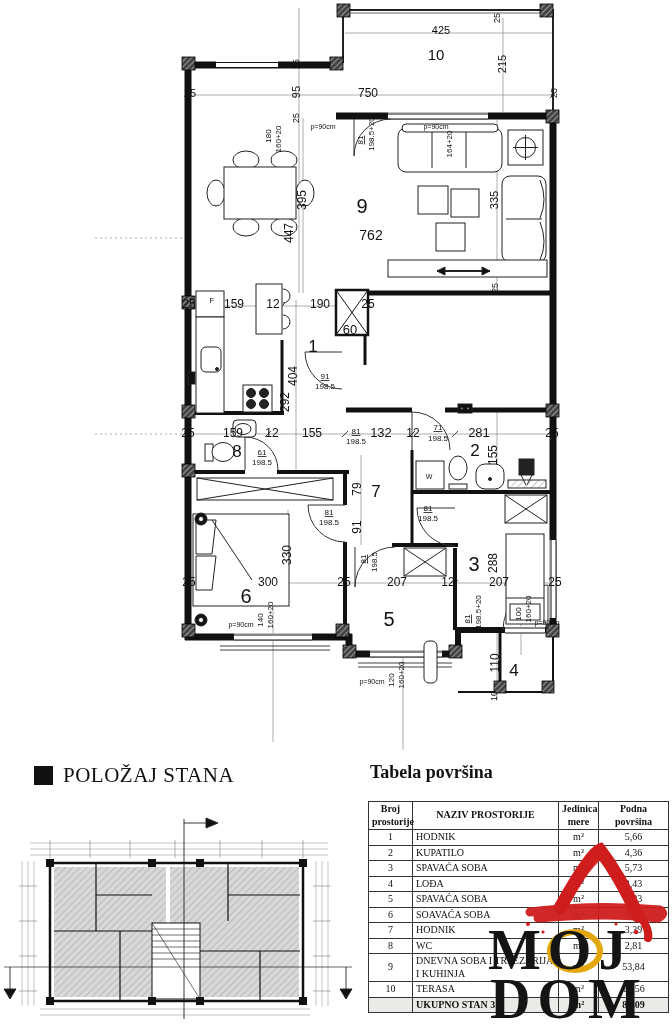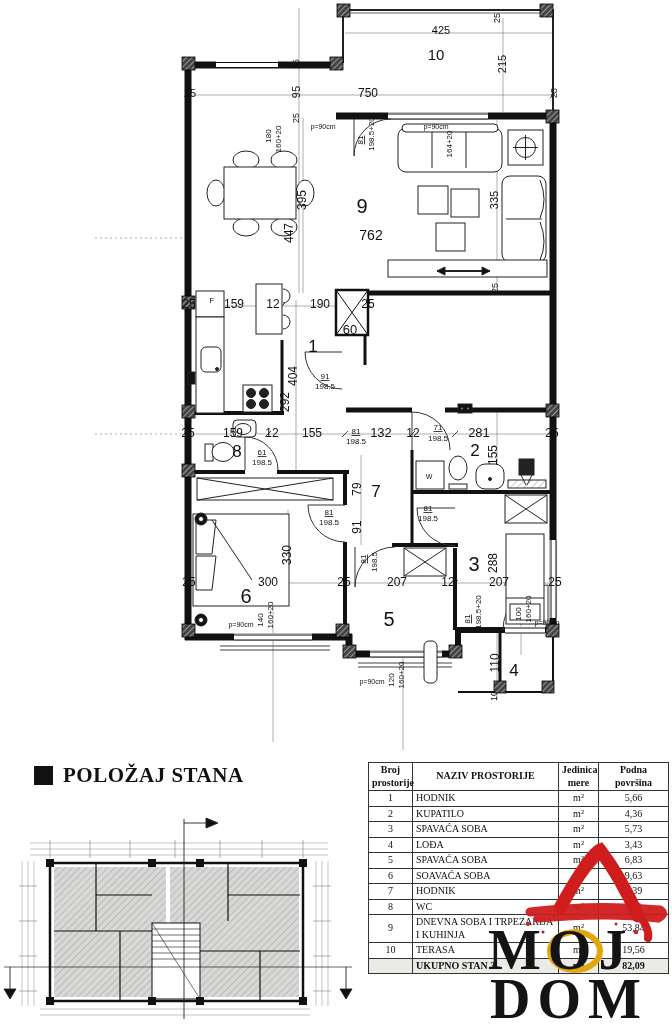--- a/index.html
+++ b/index.html
@@ -2,21 +2,21 @@
 <html><head>
 <meta charset="utf-8">
 <style>
   html,body{margin:0;padding:0;}
   body{width:672px;height:1024px;position:relative;background:#ffffff;
        font-family:"Liberation Sans",sans-serif;overflow:hidden;}
   #plan-wrap{position:absolute;left:0;top:0;width:532px;height:752px;}
   #bottom-left{position:absolute;left:0;top:755px;width:365px;height:269px;}
   #polozaj-header{position:absolute;left:34px;top:8px;display:flex;align-items:center;gap:10px;}
   #polozaj-header .sq{width:19px;height:19px;background:#111;}
-  #polozaj-header h2{margin:0;font-family:"Liberation Serif",serif;font-size:21px;font-weight:bold;color:#111;letter-spacing:.5px;}
+  #polozaj-header h2{margin:0;font-family:"Liberation Serif",serif;font-size:21px;font-weight:normal;color:#111;letter-spacing:.5px;}
   #mini-svg{position:absolute;left:0;top:36px;}
   #table-wrap{position:absolute;left:368px;top:762px;width:302px;}
   #table-title{margin:0 0 18px 2px;font-family:"Liberation Serif",serif;font-size:18px;font-weight:bold;color:#111;}
   table.area{border-collapse:collapse;width:300px;font-family:"Liberation Serif",serif;font-size:10px;color:#111;table-layout:fixed;}
   table.area th,table.area td{border:1px solid #333;padding:1px 3px;line-height:1.25;}
   table.area th{font-weight:bold;text-align:center;}
   td.c{text-align:center;} td.l{text-align:left;} td.r{text-align:center;}
   tr.total td{font-weight:bold;background:#eceae6;}
   col.c1{width:44px;} col.c2{width:146px;} col.c3{width:40px;} col.c4{width:70px;}
   #wm{position:absolute;left:368px;top:820px;width:254px;height:204px;pointer-events:none;}
@@ -463,20 +463,21 @@
     <defs>
       <pattern id="minihatch" width="5" height="5" patternUnits="userSpaceOnUse" patternTransform="rotate(45)">
         <rect width="5" height="5" fill="#d8d8d6"></rect>
         <line x1="0" y1="0" x2="0" y2="5" stroke="#9a9a98" stroke-width="1"></line>
       </pattern>
     </defs>
   </svg>
 </div>
 
 <div id="table-wrap">
+  <h2 id="table-title">Tabela površina</h2>
   <table class="area">
     <colgroup>
         <col class="c1">
         <col class="c2">
         <col class="c3">
         <col class="c4">
       </colgroup>
     <thead>
       <tr>
         <th>Broj prostorije</th>

